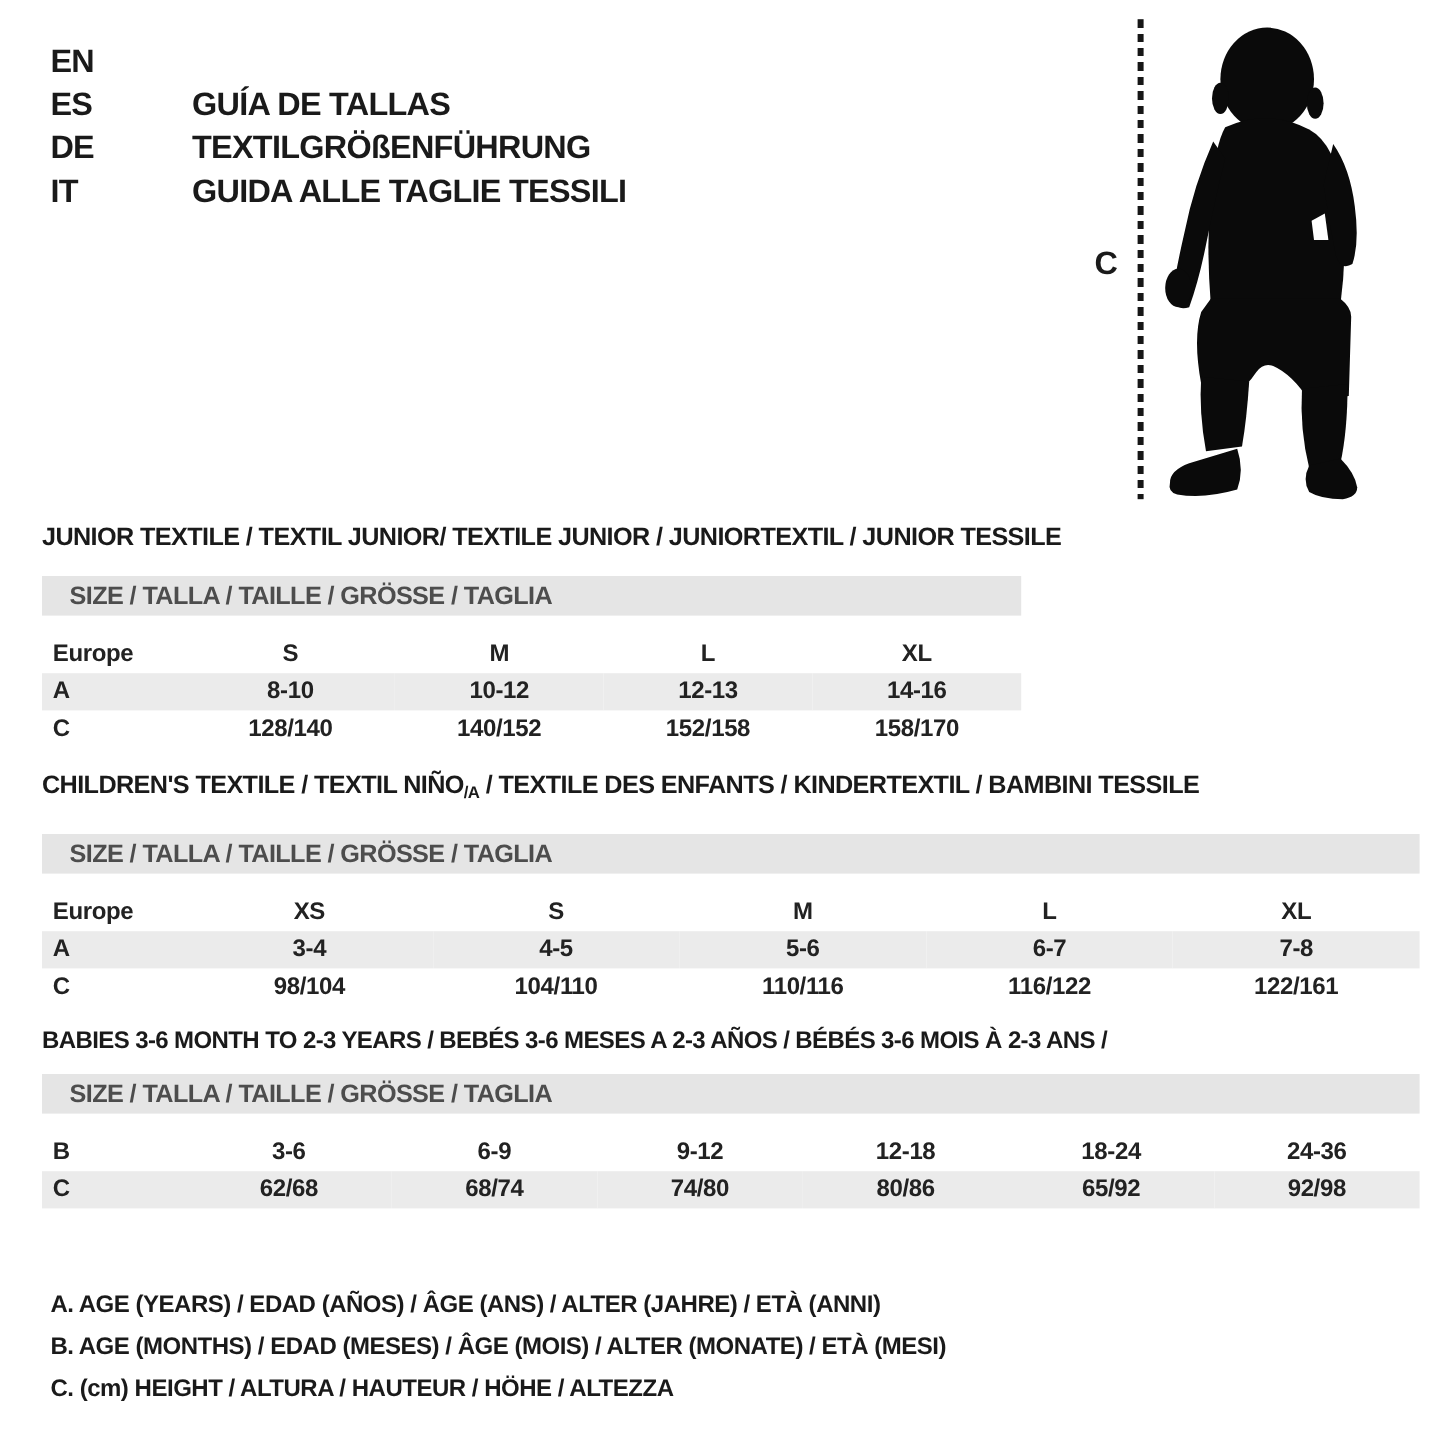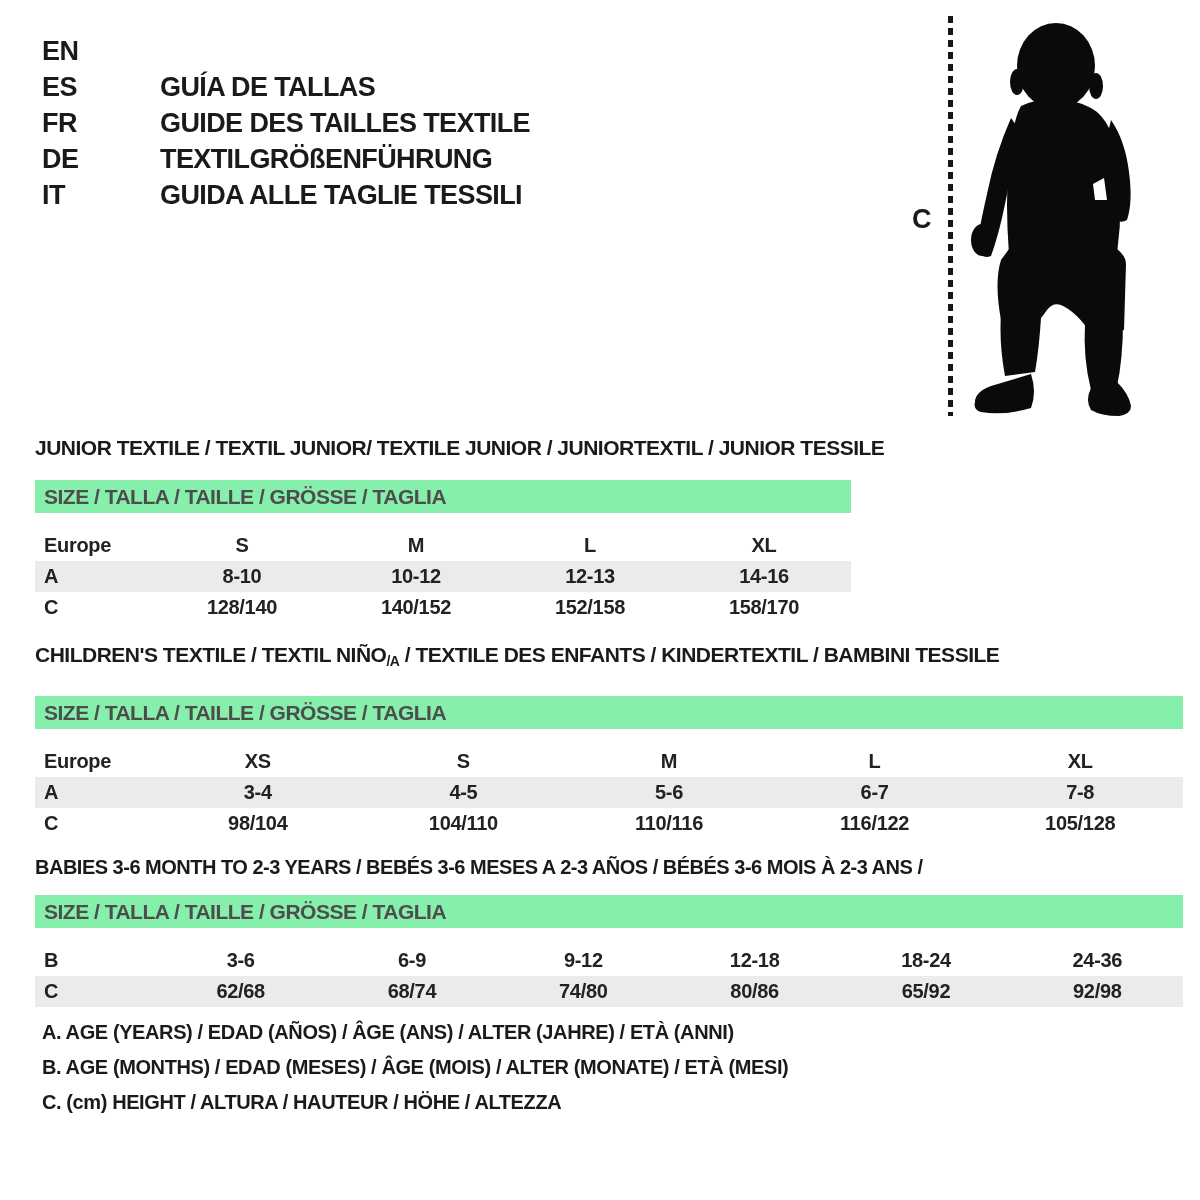--- a/index.html
+++ b/index.html
@@ -21,51 +21,47 @@
   
   .section { position:absolute; left:35px; }
   #junior-section   { top:436px; width:816px;  }
   #children-section { top:643px; width:1148px; }
   #babies-section   { top:849px; width:1148px; }
   .sec-title { margin:0; font-size:21px; font-weight:bold; letter-spacing:-0.5px;
                line-height:24px; white-space:nowrap; }
   .sub { font-size:14px; vertical-align:-4px; }
   .babies-title-line { font-size:20px; font-weight:bold; letter-spacing:-0.5px;
                        line-height:37px; white-space:nowrap; }
-  .size-bar { background:#86efac; color:#4d4d4d; height:33px; display:flex; align-items:center;
-              padding-left:9px; font-size:21px; font-weight:bold; letter-spacing:-0.5px; }
+  .size-bar { background:#e5e5e5; color:#4d4d4d; height:33px; display:flex; align-items:center;
+              padding-left:23px; font-size:21px; font-weight:bold; letter-spacing:-0.5px; }
   #junior-section   .size-bar { margin-top:20px; }
   #children-section .size-bar { margin-top:23px; }
   #babies-section   .size-bar { margin-top:9px;  }
   table { border-collapse:collapse; table-layout:fixed; width:100%; margin-top:17px; }
   col.lblcol { width:120px; }
   td { height:31px; font-size:20px; font-weight:bold; text-align:center; color:#222222;
        padding:0; letter-spacing:-0.3px; }
   td.lbl { text-align:left; padding-left:9px; }
   tr.shade { background:#ebebeb; }
   
-  .legend { position:absolute; left:42px; top:1015px; font-size:20px; font-weight:bold;
+  .legend { position:absolute; left:42px; top:1070px; font-size:20px; font-weight:bold;
             line-height:35px; letter-spacing:-0.4px; white-space:nowrap; }
 </style>
 </head>
 <body>
 
 <div class="canvas">
 
   <div class="lang">
     <div class="lang-row">
       <span class="lang-code">EN</span>
     </div>
     <div class="lang-row">
       <span class="lang-code">ES</span>
       <span class="lang-title">GUÍA DE TALLAS</span>
-    </div>
-    <div class="lang-row">
-      <span class="lang-code">FR</span>
-      <span class="lang-title">GUIDE DES TAILLES TEXTILE</span>
     </div>
     <div class="lang-row">
       <span class="lang-code">DE</span>
       <span class="lang-title">TEXTILGRÖßENFÜHRUNG</span>
     </div>
     <div class="lang-row">
       <span class="lang-code">IT</span>
       <span class="lang-title">GUIDA ALLE TAGLIE TESSILI</span>
     </div>
   </div>
@@ -157,21 +153,21 @@
           <td>5-6</td>
           <td>6-7</td>
           <td>7-8</td>
         </tr>
         <tr>
           <td class="lbl">C</td>
           <td>98/104</td>
           <td>104/110</td>
           <td>110/116</td>
           <td>116/122</td>
-          <td>105/128</td>
+          <td>122/161</td>
         </tr>
       </tbody>
     </table>
   </div>
 
   <div class="section" id="babies-section">
     <div class="babies-title-line">BABIES 3-6 MONTH TO 2-3 YEARS / BEBÉS 3-6 MESES A 2-3 AÑOS / BÉBÉS 3-6 MOIS À 2-3 ANS /</div>
     <div class="size-bar">SIZE / TALLA / TAILLE / GRÖSSE / TAGLIA</div>
     <table>
       <colgroup>

